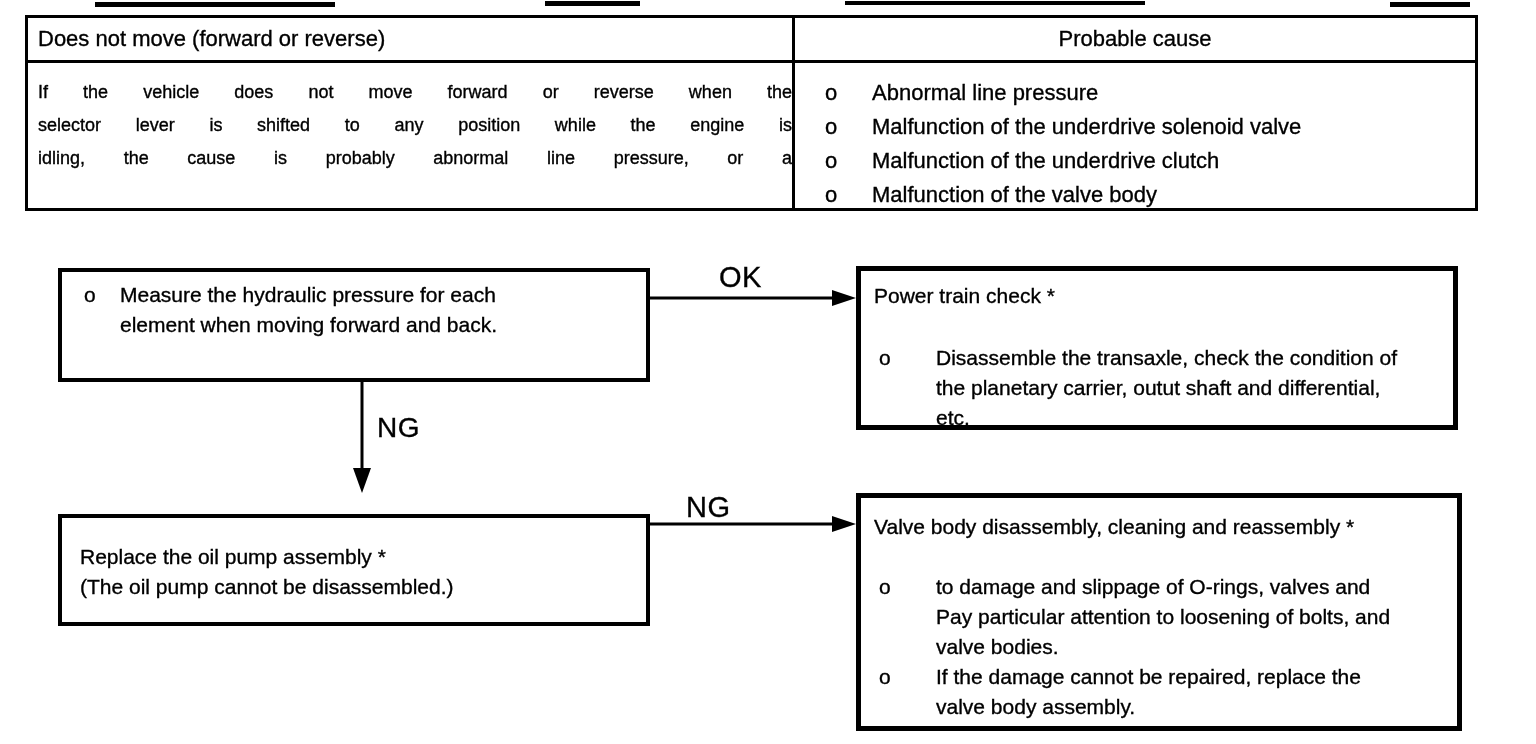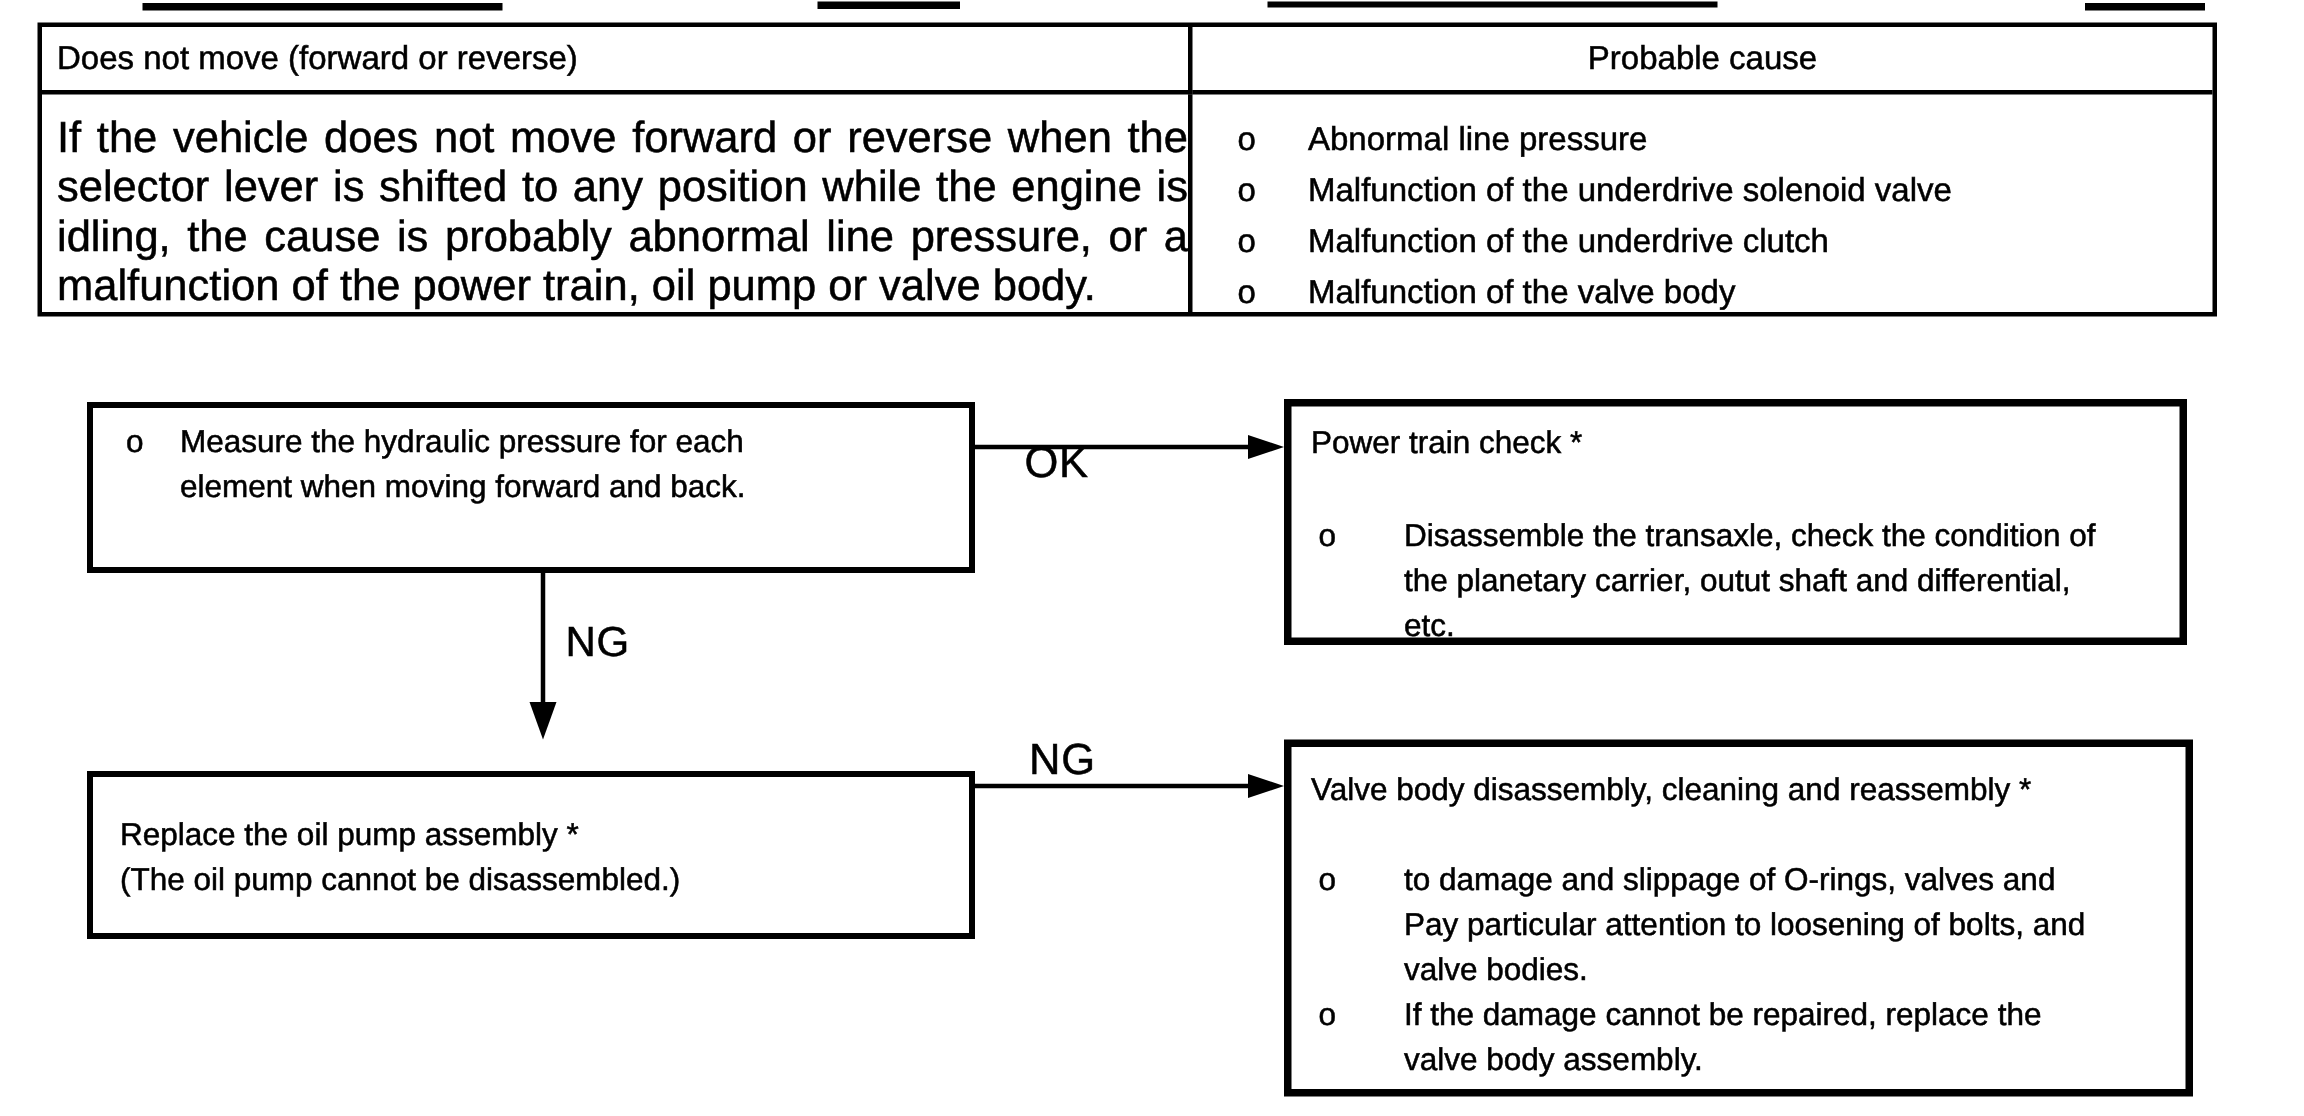--- a/index.html
+++ b/index.html
@@ -16,21 +16,21 @@
     position:absolute;left:25px;top:15px;width:1453px;height:196px;
     border:3px solid #000;box-sizing:border-box;
     display:grid;grid-template-columns:767px 1fr;grid-template-rows:45px 1fr;
   }
   .cell{box-sizing:border-box;overflow:hidden;}
   .col-div{border-right:3px solid #000;}
   .row-div{border-bottom:3px solid #000;}
   .hdr{font-size:22px;line-height:42px;}
   #symptom-header-cell{padding-left:10px;}
   #cause-header-cell{text-align:center;}
-  #symptom-text-cell{padding:13px 0 0 10px;font-size:29px;line-height:33px;}
+  #symptom-text-cell{padding:13px 0 0 10px;font-size:18px;line-height:33px;}
   .jline{text-align:justify;text-align-last:justify;}
   .jline.last{text-align-last:left;}
   #cause-list-cell{padding-top:13px;font-size:22px;}
   .cause-row{display:flex;line-height:34px;}
   .cause-marker{flex:0 0 77px;padding-left:30px;box-sizing:border-box;}
   
   .flow-box{
     position:absolute;border:4px solid #000;box-sizing:border-box;
     background:#fff;font-size:21px;line-height:30px;
   }
@@ -40,21 +40,21 @@
   #box-valvebody{left:856px;top:493px;width:606px;height:238px;border-width:5px;padding:14px 12px 0 13px;}
   .b-row{display:flex;}
   .b-marker{box-sizing:border-box;padding-left:8px;}
   #box-hydraulic .b-marker{flex:0 0 44px;}
   #box-powertrain .b-marker,#box-valvebody .b-marker{flex:0 0 62px;padding-left:5px;}
   #box-powertrain .b-row{margin-top:32px;}
   #box-valvebody .bullets{margin-top:30px;}
   .line{white-space:nowrap;}
   
   .flow-label{position:absolute;font-size:29px;letter-spacing:0.5px;line-height:1;}
-  #ok-label{left:683px;top:263px;margin-top:32px;}
+  #ok-label{left:719px;top:263px;}
   #ng-down-label{left:377px;top:414px;font-size:28px;}
   #ng-right-label{left:686px;top:493px;}
   
   #flow-arrows{position:absolute;left:0;top:0;width:1536px;height:744px;pointer-events:none;}
 </style>
 </head>
 <body>
 
 <div class="artifact" style="left:95px;top:2px;width:240px;height:5px;"></div>
 <div class="artifact" style="left:545px;top:1px;width:95px;height:5px;"></div>
@@ -65,21 +65,20 @@
   <div class="cell hdr col-div row-div" id="symptom-header-cell">
     <span>Does not move (forward or reverse)</span>
   </div>
   <div class="cell hdr row-div" id="cause-header-cell">
     <span>Probable cause</span>
   </div>
   <div class="cell col-div" id="symptom-text-cell">
     <div class="jline">If the vehicle does not move forward or reverse when the</div>
     <div class="jline">selector lever is shifted to any position while the engine is</div>
     <div class="jline">idling, the cause is probably abnormal line pressure, or a</div>
-    <div class="jline last">malfunction of the power train, oil pump or valve body.</div>
   </div>
   <div class="cell" id="cause-list-cell">
     <div class="cause-row">
       <span class="cause-marker">o</span>
       <span>Abnormal line pressure</span>
     </div>
     <div class="cause-row">
       <span class="cause-marker">o</span>
       <span>Malfunction of the underdrive solenoid valve</span>
     </div>

